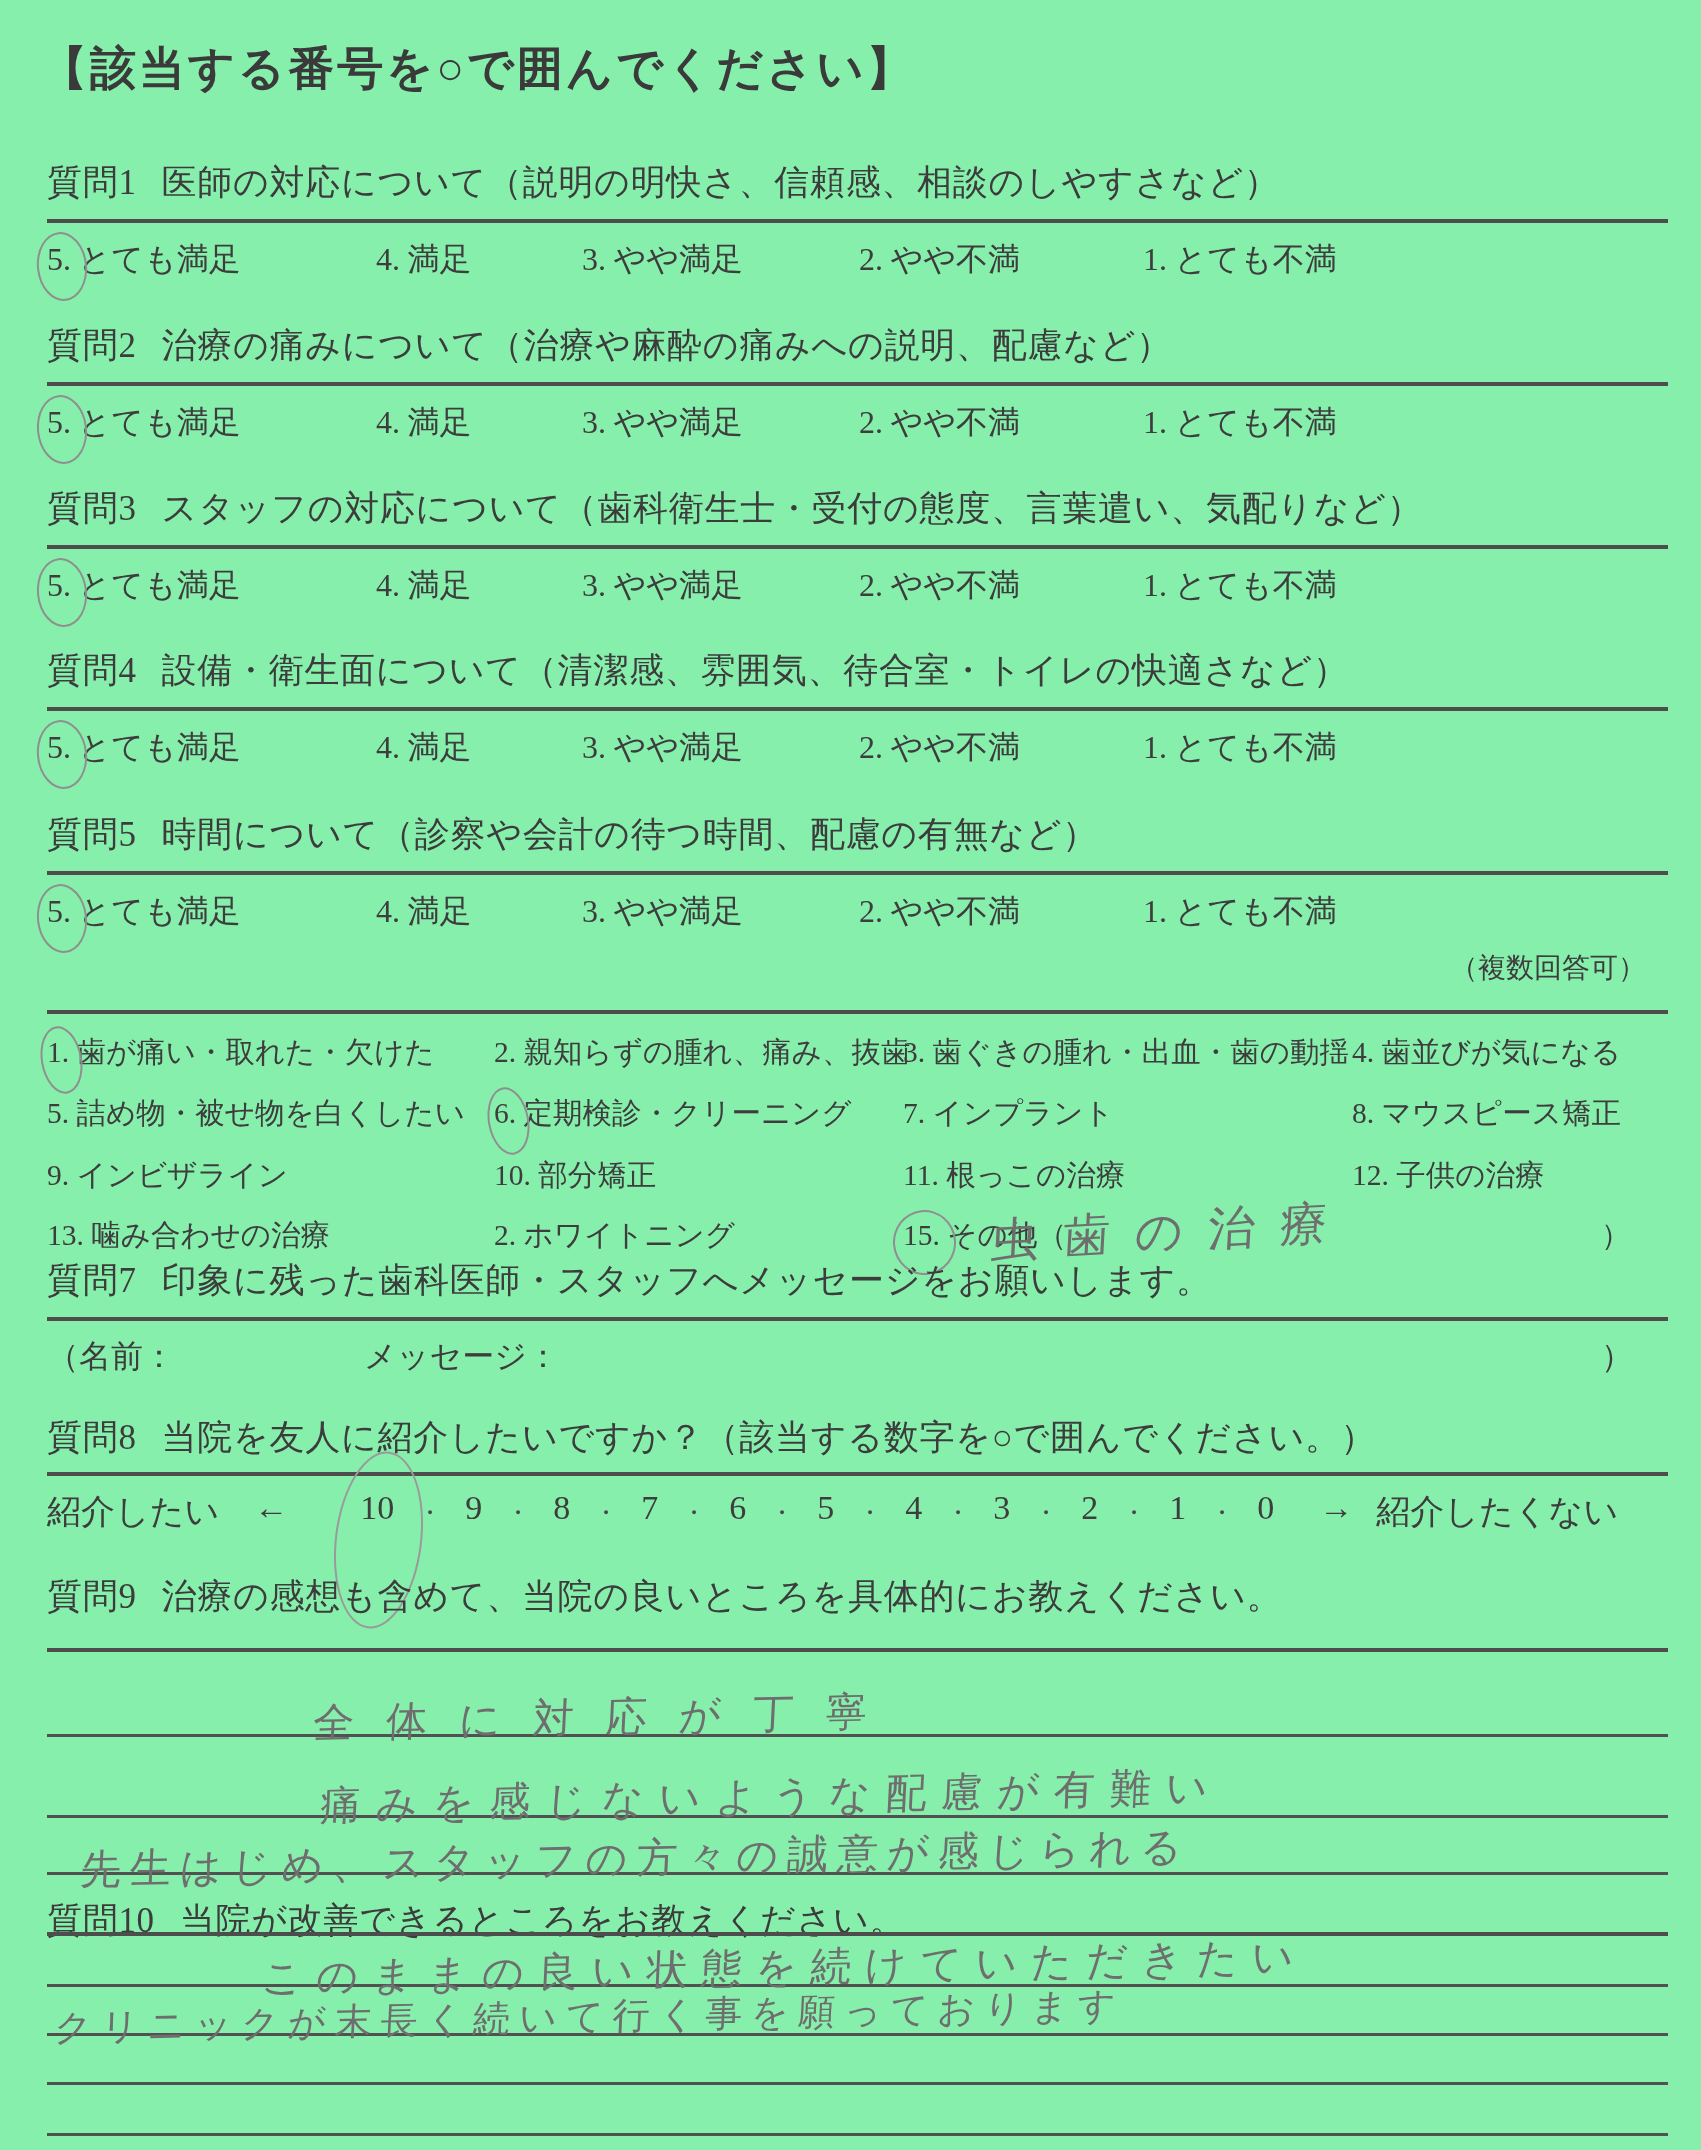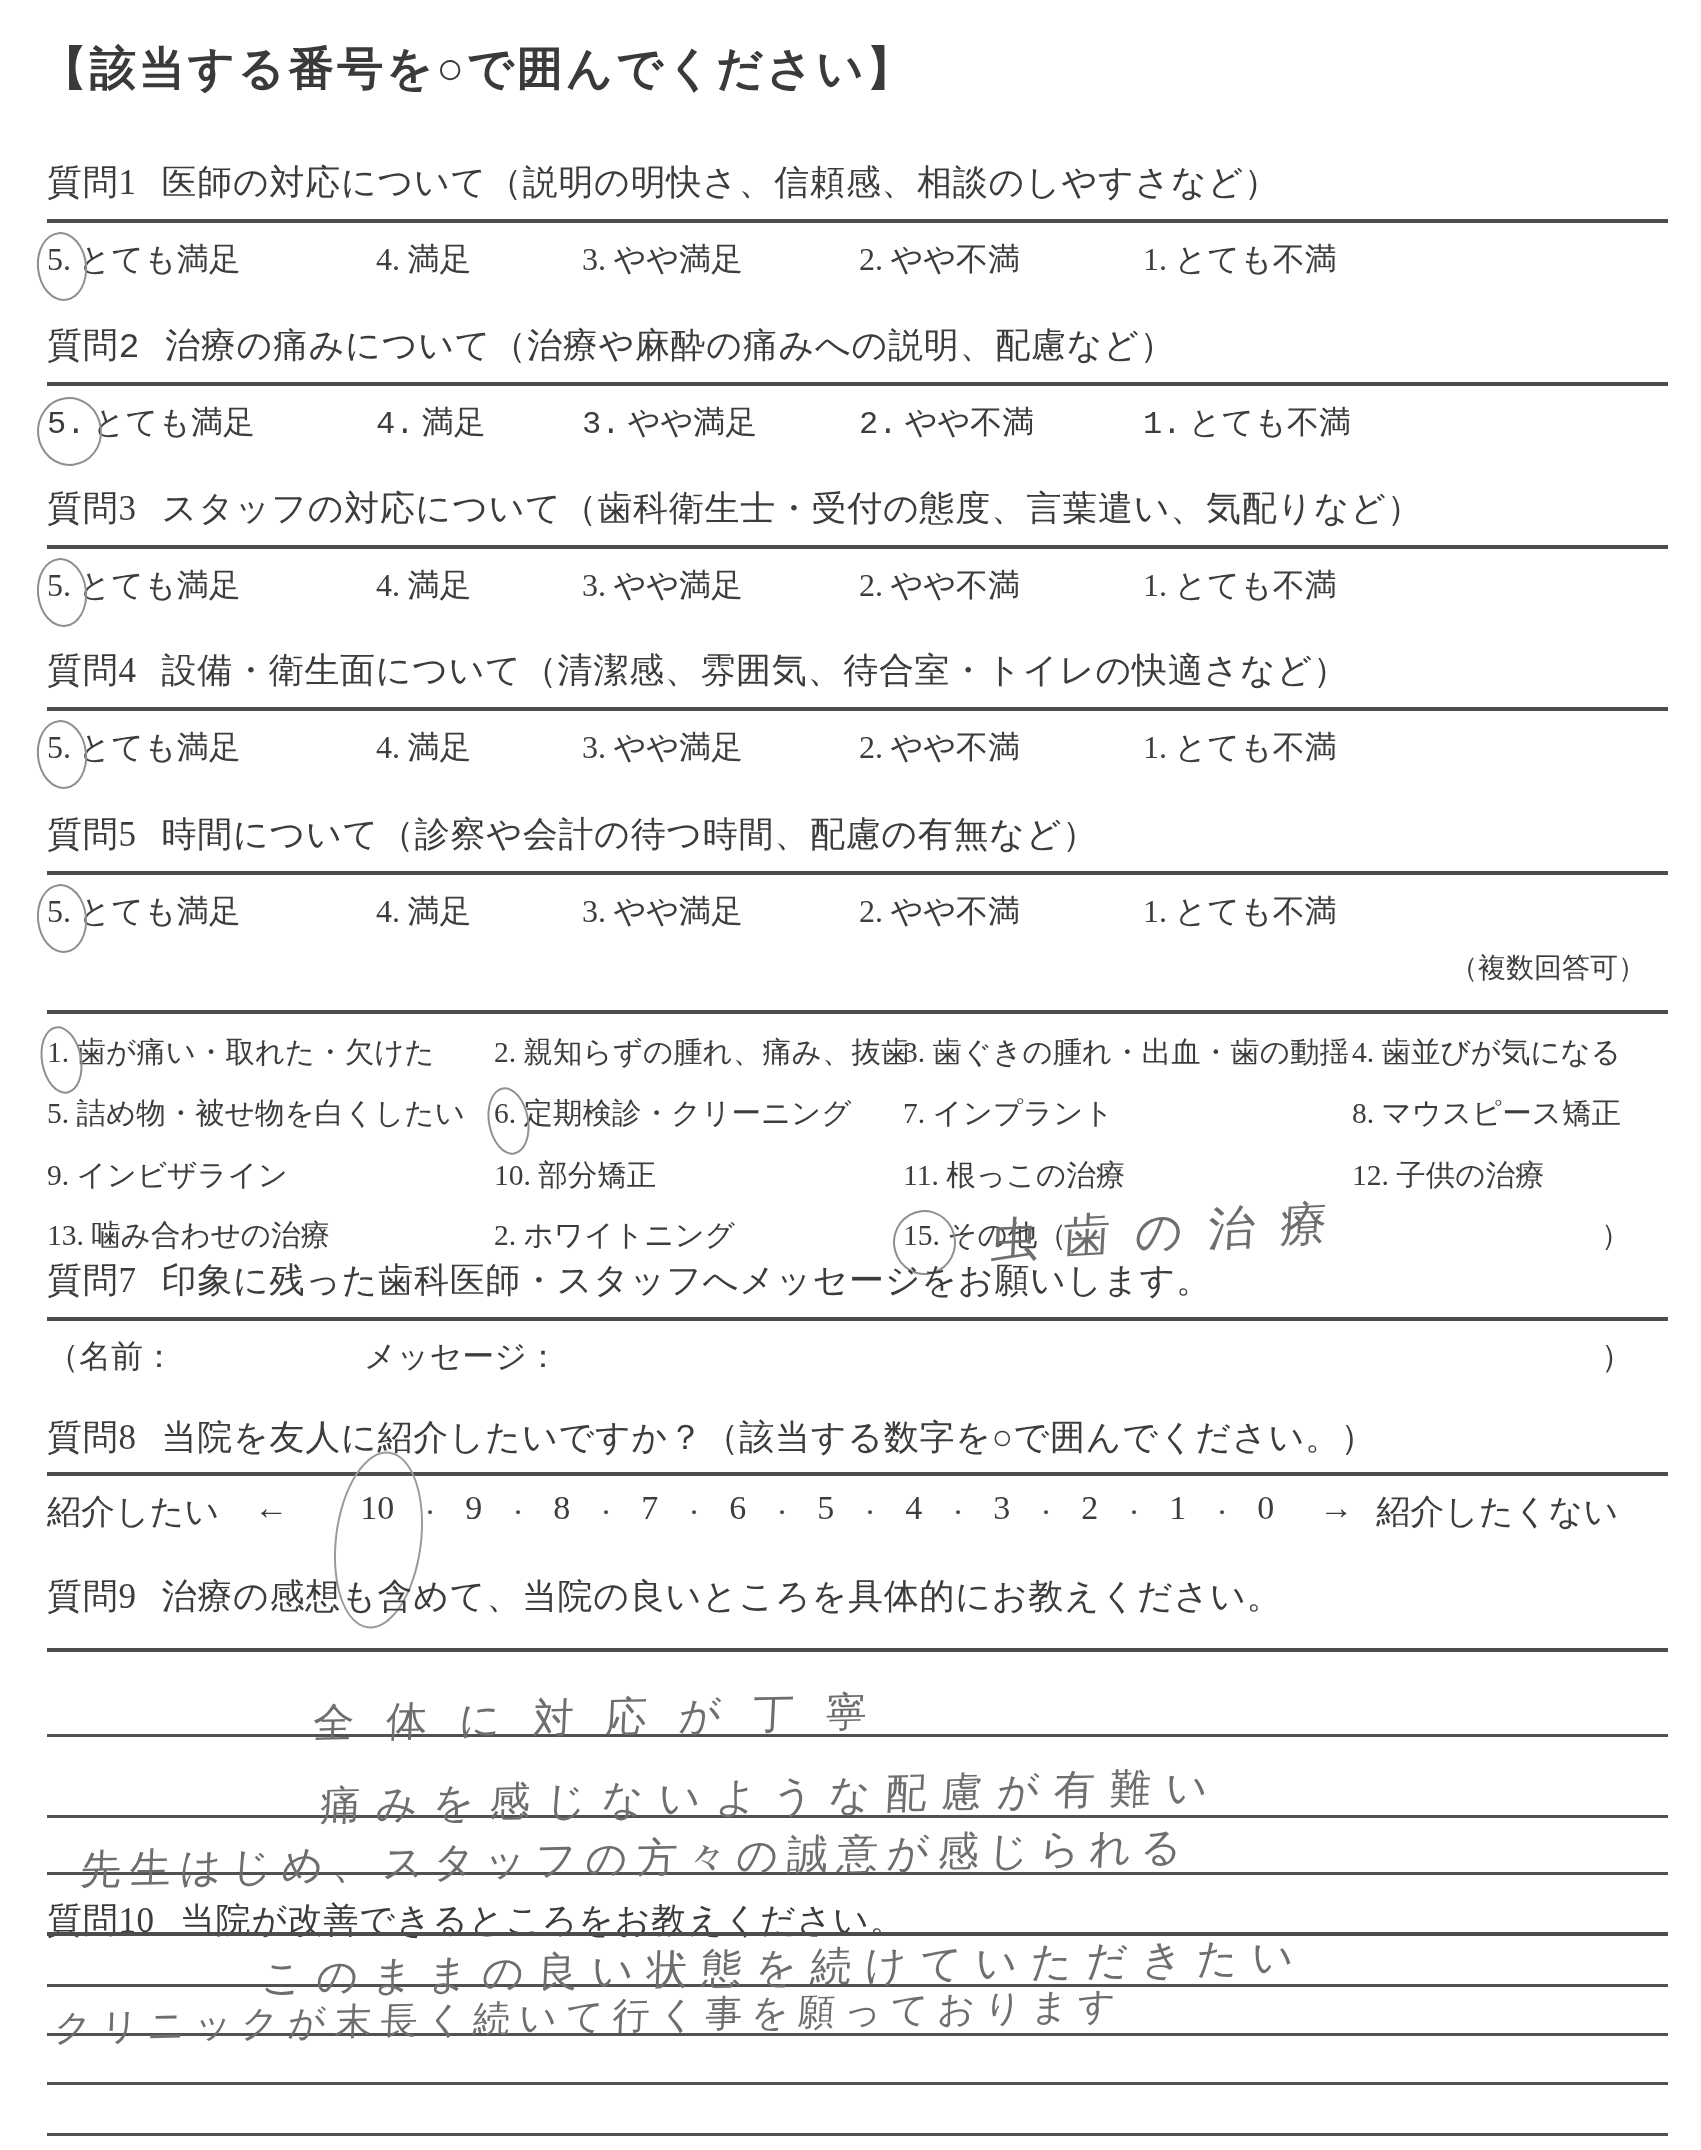--- a/index.html
+++ b/index.html
@@ -1,19 +1,19 @@
 <!DOCTYPE html>
 <html style="font-size:11.8px"><head>
 <meta charset="utf-8">
 <style>
   html,body{margin:0;padding:0;background:#e8e8e8;}
   .page{
     position:relative;
     width:1701px;height:2151px;
-    background:#ffffff;
+    background:#86efac;
     font-family:"Liberation Serif","DejaVu Serif",serif;
     color:#3d3d3d;
     overflow:hidden;
   }
   .title{
     position:absolute;top:38px;left:41px;
     font-size:46px;font-weight:bold;color:#3a3a3a;
     letter-spacing:3px;margin:0;
   }
   .q{position:absolute;left:41px;width:1621px;margin-left:6px;}
@@ -69,21 +69,21 @@
     <div class="rule" style="top:60px;"></div>
     <div class="opts" style="top:79px;">
       <span class="opt" style="left:0;"><span class="hcircle"><span class="optnum">5.</span></span><span>とても満足</span></span>
       <span class="opt" style="left:329px;"><span class="optnum">4.</span><span>満足</span></span>
       <span class="opt" style="left:535px;"><span class="optnum">3.</span><span>やや満足</span></span>
       <span class="opt" style="left:812px;"><span class="optnum">2.</span><span>やや不満</span></span>
       <span class="opt" style="left:1096px;"><span class="optnum">1.</span><span>とても不満</span></span>
     </div>
   </section>
 
-  <section class="q" style="top:322px;height:148px;font-family:Liberation Mono, monospace;">
+  <section class="q" style="top:322px;height:148px;">
     <div class="qhead">
       <span class="qlabel">質問2</span><span>治療の痛みについて（治療や麻酔の痛みへの説明、配慮など）</span>
     </div>
     <div class="rule" style="top:60px;"></div>
     <div class="opts" style="top:79px;">
       <span class="opt" style="left:0;"><span class="hcircle"><span class="optnum">5.</span></span><span>とても満足</span></span>
       <span class="opt" style="left:329px;"><span class="optnum">4.</span><span>満足</span></span>
       <span class="opt" style="left:535px;"><span class="optnum">3.</span><span>やや満足</span></span>
       <span class="opt" style="left:812px;"><span class="optnum">2.</span><span>やや不満</span></span>
       <span class="opt" style="left:1096px;"><span class="optnum">1.</span><span>とても不満</span></span>

